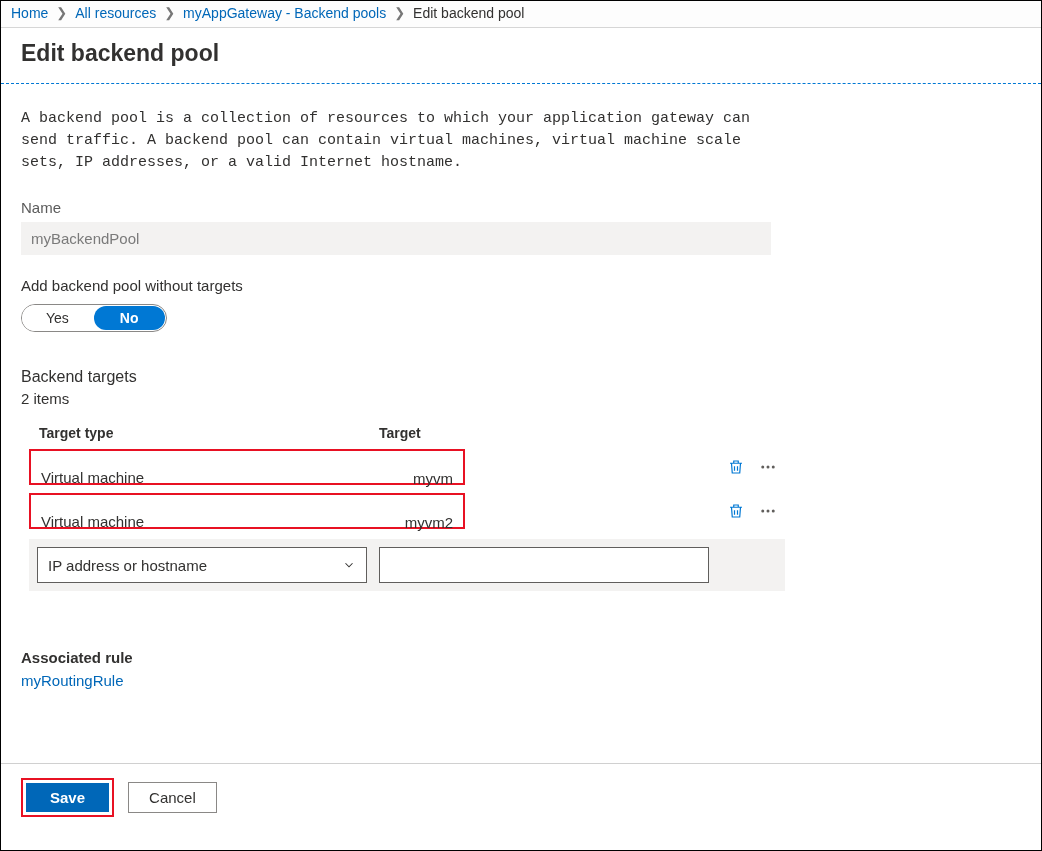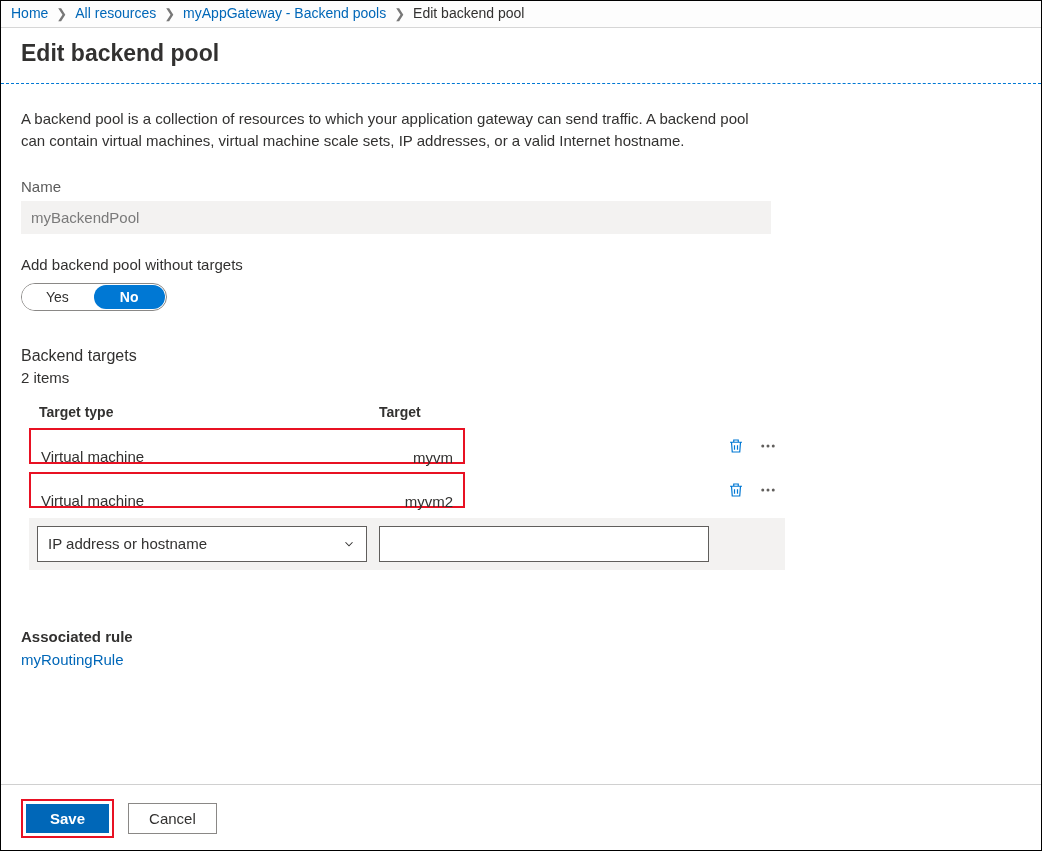--- a/index.html
+++ b/index.html
@@ -14,21 +14,21 @@
     width: 1042px;
     height: 851px;
     border: 1px solid #000;
     position: relative;
     background: #fff;
     overflow: hidden;
   }
   
   .breadcrumb {
     display: flex;
-    align-items: flex-end;
+    align-items: flex-start;
     padding: 4px 10px 6px 10px;
     border-bottom: 1px solid #d6d6d6;
     font-size: 14px;
     background: #f8f8f8;
     background: #fdfdfd;
   }
   .breadcrumb a {
     color: #0067b8;
     text-decoration: none;
     cursor: pointer;
@@ -56,20 +56,21 @@
   
   .content {
     padding: 24px 20px 0 20px;
     max-width: 810px;
   }
   .desc {
     line-height: 1.45;
     font-size: 15px;
     margin-bottom: 26px;
     max-width: 740px;
+    font-family: Liberation Mono, monospace;
   }
   .label {
     color: #5b5b5b;
     font-size: 15px;
     margin-bottom: 6px;
   }
   .name-field {
     width: 750px;
     background: #f3f2f1;
     border: none;
@@ -211,21 +212,21 @@
     color: #0067b8;
     font-size: 15px;
     margin-top: 6px;
     cursor: pointer;
   }
   
   .footer {
     position: absolute;
     left: 0; right: 0; bottom: 0;
     border-top: 1px solid #d0d0d0;
-    padding: 14px 20px 12px 20px;
+    padding: 14px 20px 33px 20px;
     display: flex;
     gap: 14px;
     align-items: center;
     background: #fff;
   }
   .btn-primary {
     background: #0067b8;
     color: #fff;
     border: none;
     font-size: 15px;

